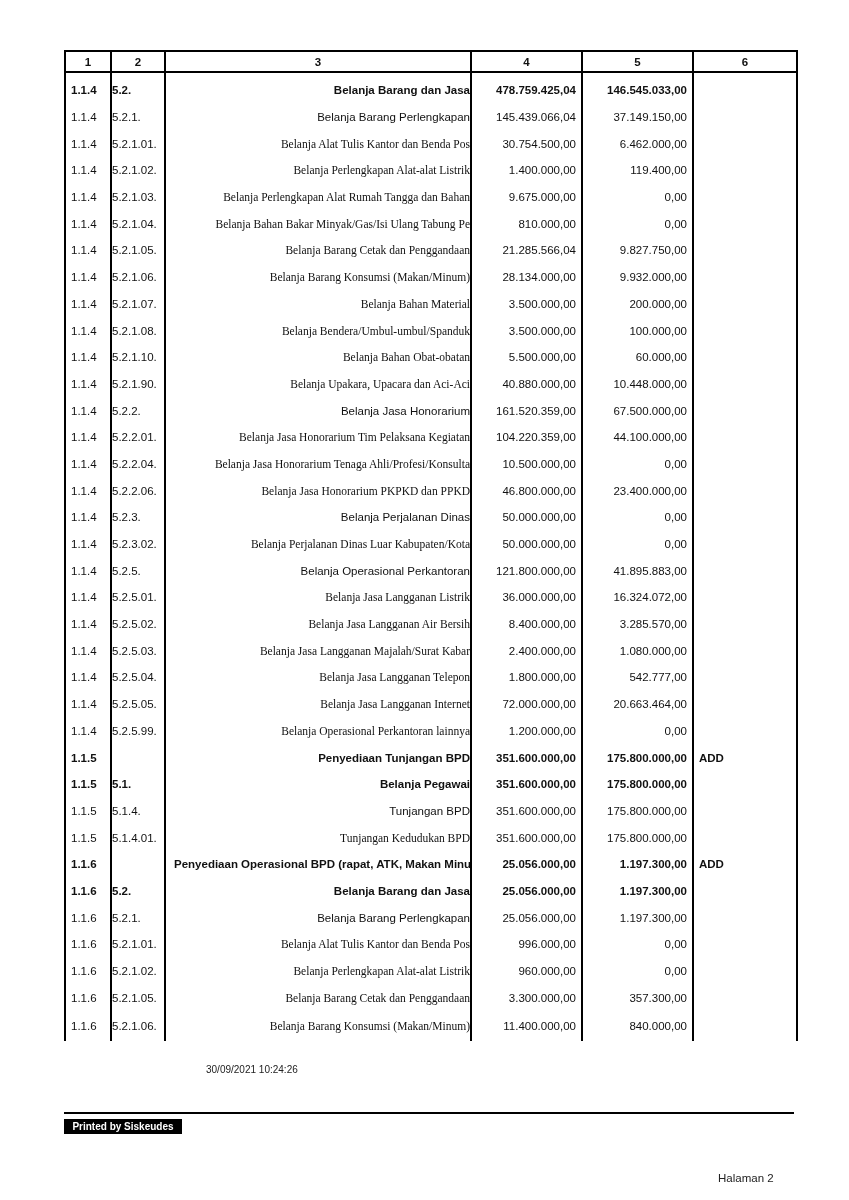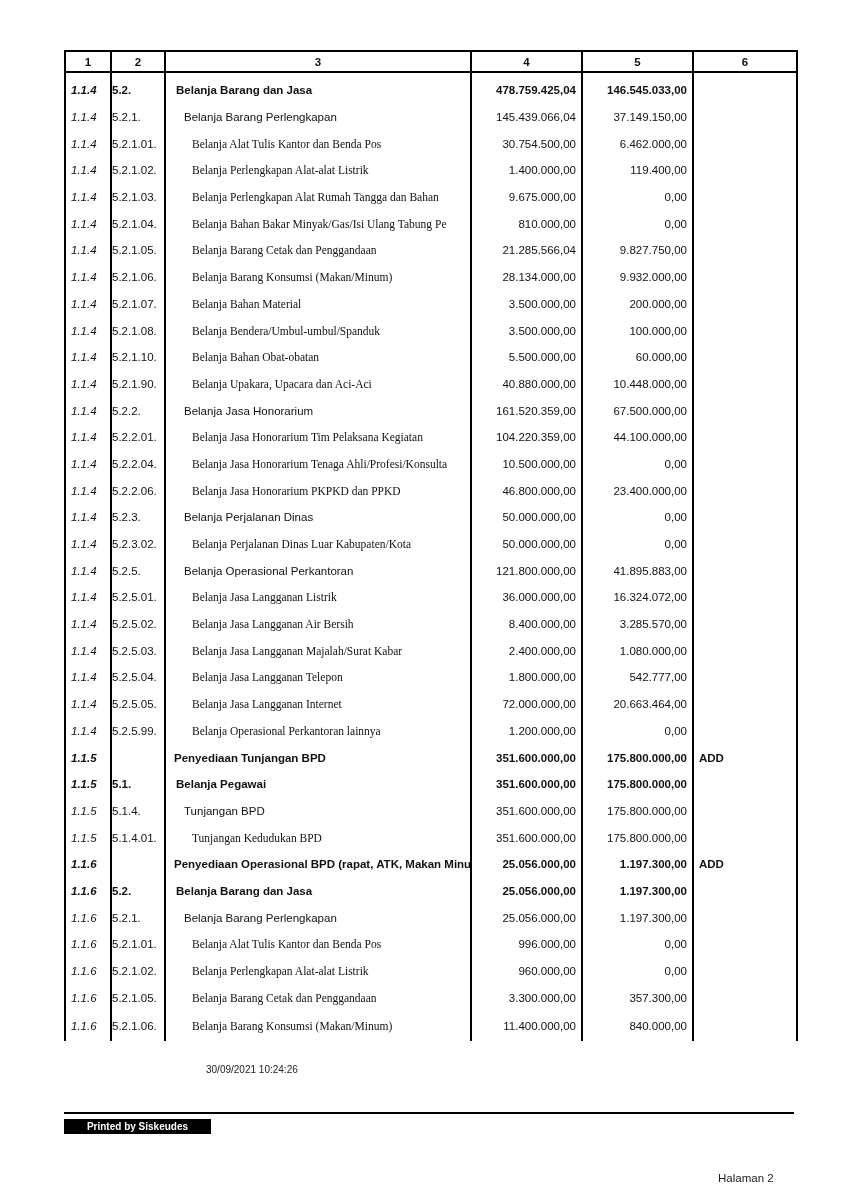--- a/index.html
+++ b/index.html
@@ -3,33 +3,33 @@
 <meta charset="utf-8">
 <style>
   html, body { margin: 0; padding: 0; background: #ffffff; }
   body { width: 849px; height: 1200px; position: relative; font-family: "Liberation Sans", sans-serif; color: #111; overflow: hidden; }
   .page { position: absolute; left: 0; top: 0; width: 849px; height: 1200px; }
   table.report { position: absolute; left: 64px; top: 50px; border-collapse: collapse; table-layout: fixed; width: 732px; }
   table.report th, table.report td { padding: 0; }
   .hdr th { border: 2px solid #000; font-size: 11.5px; font-weight: bold; text-align: center; vertical-align: middle; line-height: 15px; height: 58px; }
   .num th { border: 2px solid #000; font-size: 11.5px; font-weight: bold; text-align: center; height: 19px; }
   tbody td { border-left: 2px solid #000; border-right: 2px solid #000; font-size: 11.5px; height: 26.7px; vertical-align: middle; white-space: nowrap; overflow: hidden; }
-  tbody td.c1 { padding-left: 5px; font-style: italic; }
+  tbody td.c1 { padding-left: 5px; }
   tbody td.c2 { }
-  tbody td.c3 { padding-left: 8px; }
+  tbody td.c3 { padding-left: 8px; text-align: right; }
   tbody td.c4, tbody td.c5 { text-align: right; padding-right: 5px; }
   tbody td.c6 { padding-left: 5px; font-weight: bold; }
   tbody tr.bold td { font-weight: bold; }
   tbody tr.lvl1 td.c3 { padding-left: 18px; }
   tbody tr.lvl2 td.c3 { padding-left: 26px; font-family: Liberation Serif, serif; }
   tbody tr.lvl0 td.c3 { padding-left: 10px; }
   tbody tr:first-child td { padding-top: 4px; }
   tbody tr:last-child td { height: 30px; }
   .footer-line { position: absolute; left: 64px; top: 1112px; width: 730px; height: 2px; background: #000; }
-  .printed { position: absolute; left: 64px; top: 1119px; width: 147px; height: 15px; background: #000; color: #fff; font-size: 10px; font-weight: bold; text-align: center; line-height: 15px; }
+  .printed { position: absolute; left: 64px; top: 1119px; width: 118px; height: 15px; background: #000; color: #fff; font-size: 10px; font-weight: bold; text-align: center; line-height: 15px; }
   .stamp { position: absolute; left: 206px; top: 1062px; font-size: 10px; line-height: 15px; color: #222; }
   .halaman { position: absolute; left: 718px; top: 1172px; font-size: 11.5px; color: #222; }
 </style>
 </head>
 <body>
 
 <div class="page">
   <table class="report">
     <colgroup>
       <col style="width:46px">

